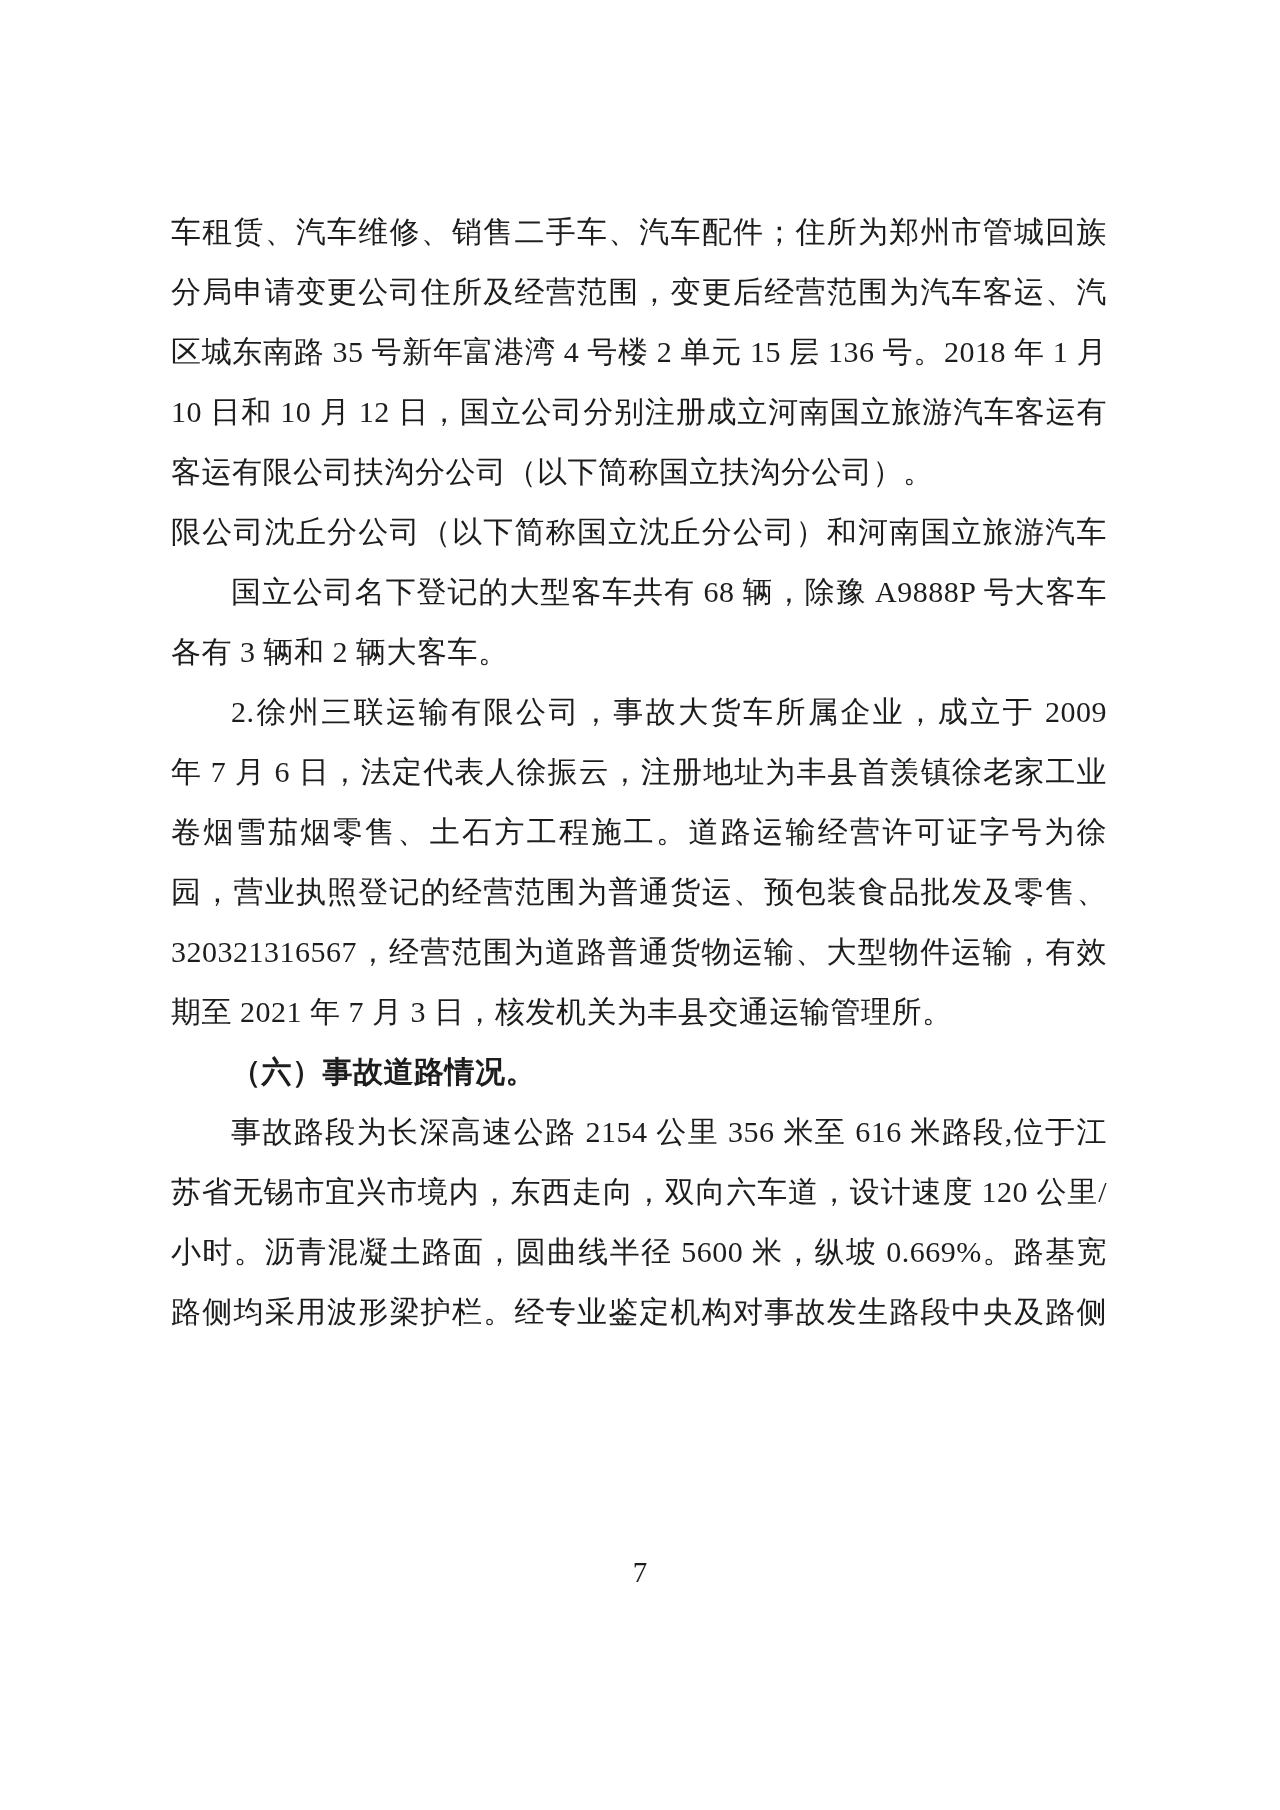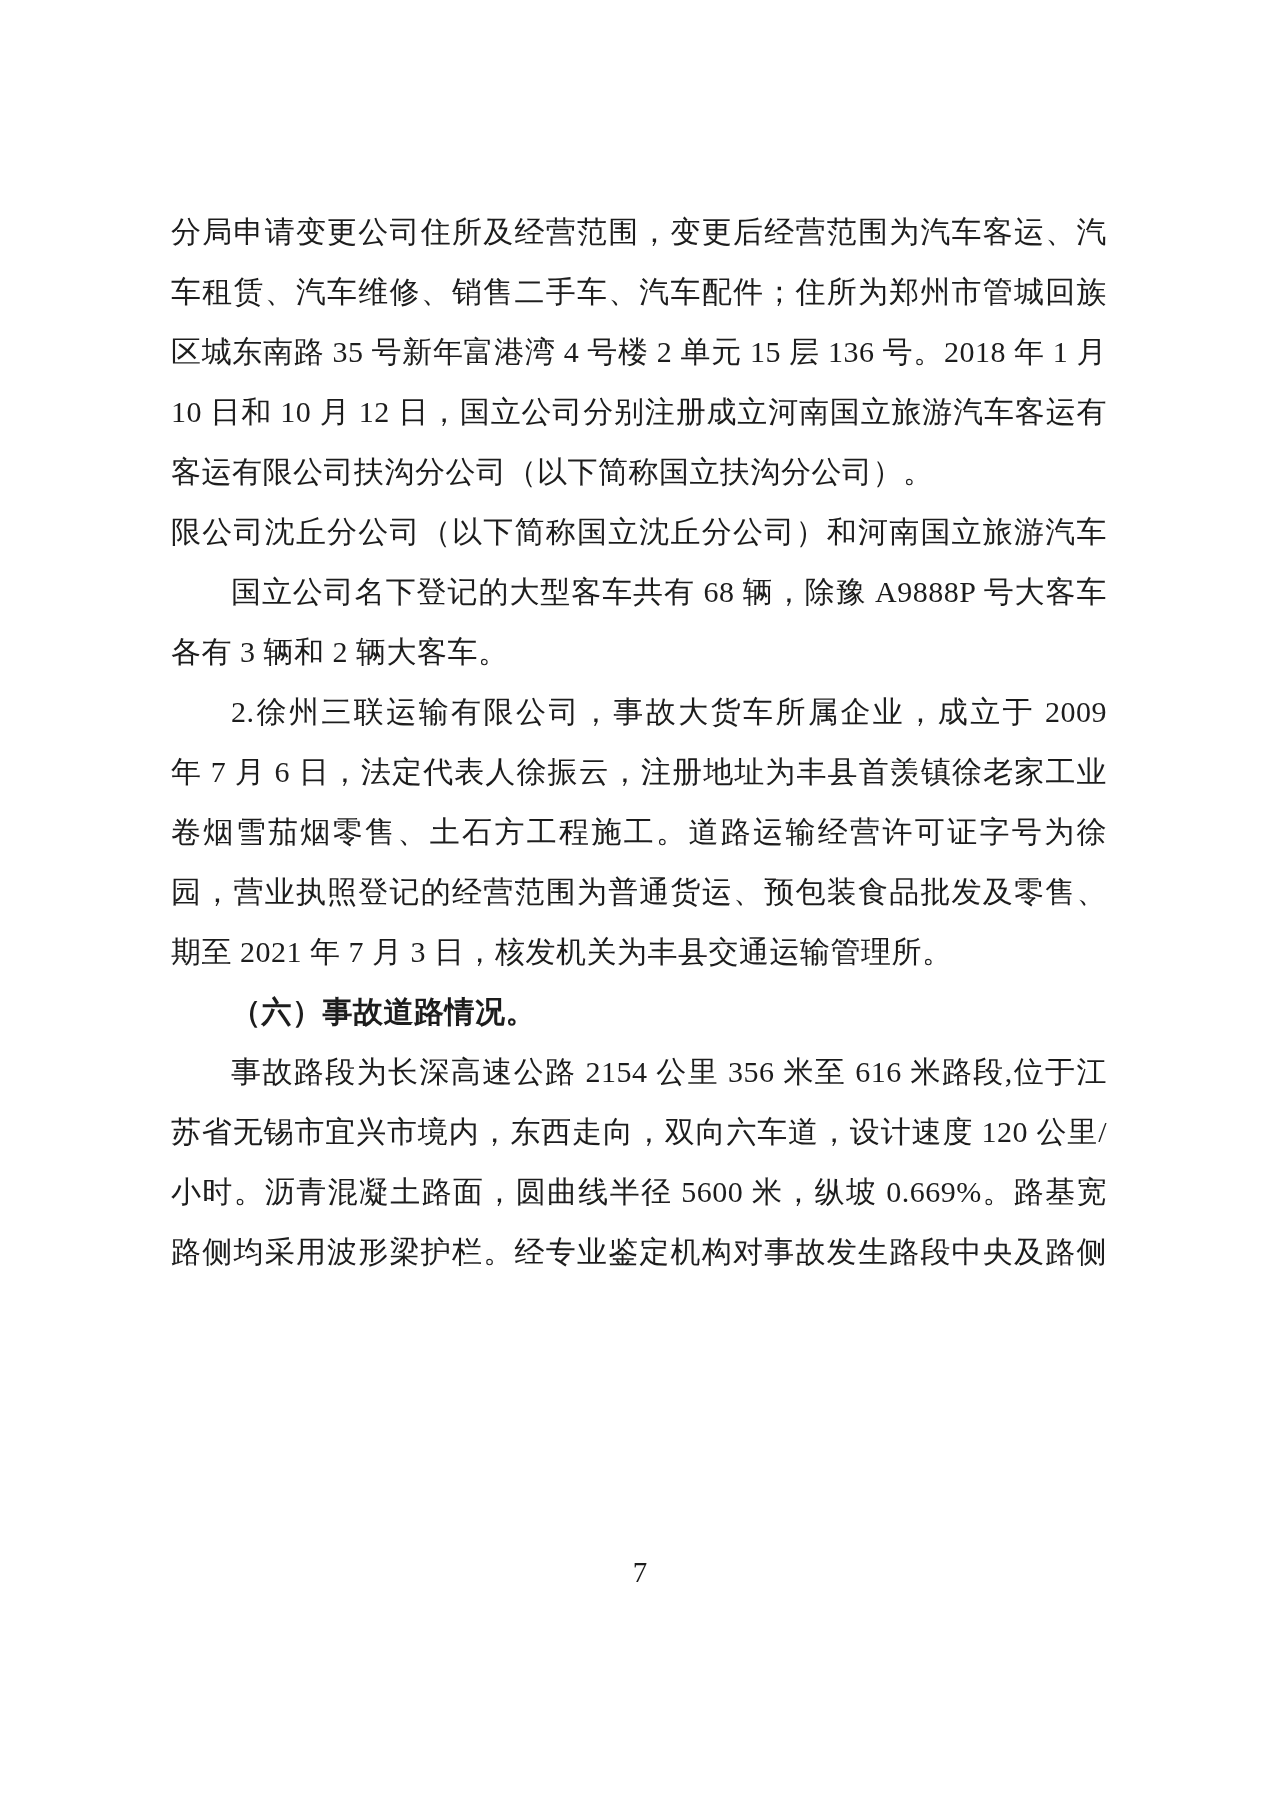--- a/index.html
+++ b/index.html
@@ -53,32 +53,33 @@
     font-size: 29px;
     line-height: 40px;
     color: #1d1d1d;
   }
 </style>
 </head>
 <body>
 
 <div class="page">
   <main class="content" id="content">
+      <div class="line fill">车租赁、汽车维修、销售二手车、汽车配件；住所为郑州市管城回族</div>
       <div class="line fill">分局申请变更公司住所及经营范围，变更后经营范围为汽车客运、汽</div>
-      <div class="line fill">车租赁、汽车维修、销售二手车、汽车配件；住所为郑州市管城回族</div>
       <div class="line fill">区城东南路 35 号新年富港湾 4 号楼 2 单元 15 层 136 号。2018 年 1 月</div>
       <div class="line fill">10 日和 10 月 12 日，国立公司分别注册成立河南国立旅游汽车客运有</div>
       <div class="line">客运有限公司扶沟分公司（以下简称国立扶沟分公司）。</div>
       <div class="line fill">限公司沈丘分公司（以下简称国立沈丘分公司）和河南国立旅游汽车</div>
       <div class="line fill indent">国立公司名下登记的大型客车共有 68 辆，除豫 A9888P 号大客车</div>
       <div class="line">各有 3 辆和 2 辆大客车。</div>
       <div class="line fill indent">2.徐州三联运输有限公司，事故大货车所属企业，成立于 2009</div>
       <div class="line fill">年 7 月 6 日，法定代表人徐振云，注册地址为丰县首羡镇徐老家工业</div>
       <div class="line fill">卷烟雪茄烟零售、土石方工程施工。道路运输经营许可证字号为徐</div>
       <div class="line fill">园，营业执照登记的经营范围为普通货运、预包装食品批发及零售、</div>
+      <div class="line fill">320321316567，经营范围为道路普通货物运输、大型物件运输，有效</div>
       <div class="line">期至 2021 年 7 月 3 日，核发机关为丰县交通运输管理所。</div>
       <div class="line indent bold">（六）事故道路情况。</div>
       <div class="line fill indent">事故路段为长深高速公路 2154 公里 356 米至 616 米路段,位于江</div>
       <div class="line fill">苏省无锡市宜兴市境内，东西走向，双向六车道，设计速度 120 公里/</div>
       <div class="line fill">小时。沥青混凝土路面，圆曲线半径 5600 米，纵坡 0.669%。路基宽</div>
       <div class="line fill">路侧均采用波形梁护栏。经专业鉴定机构对事故发生路段中央及路侧</div>
     </main>
   <div class="page-number">7</div>
 </div>
 

